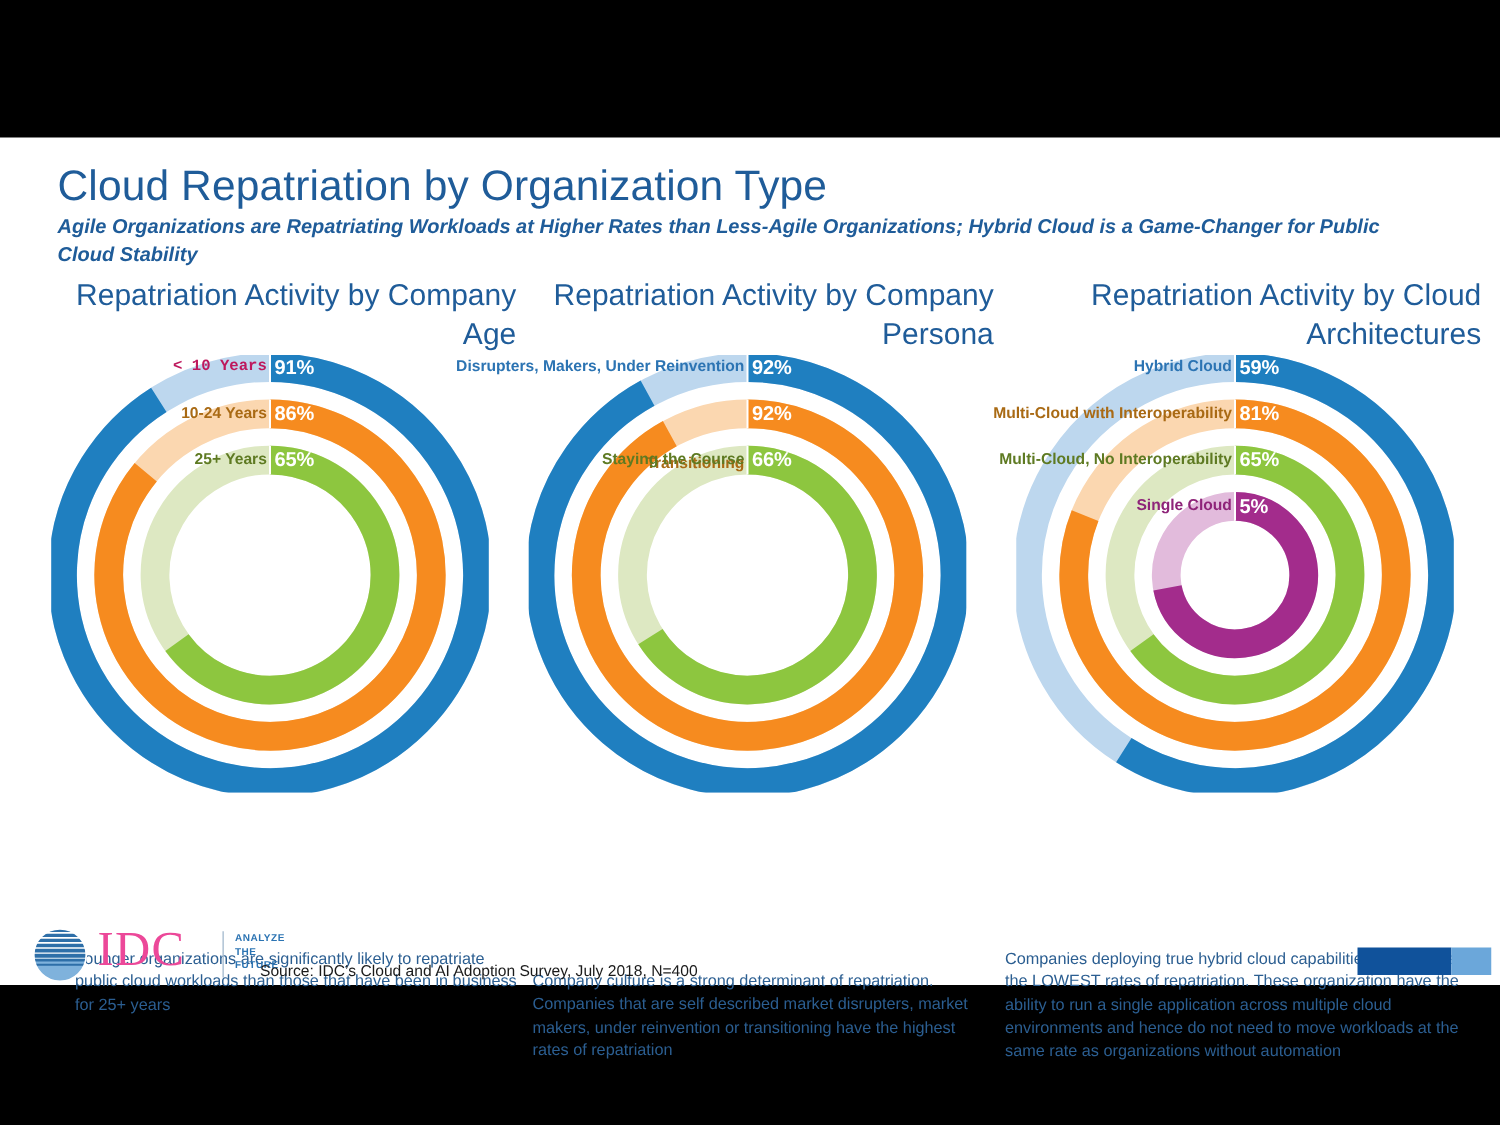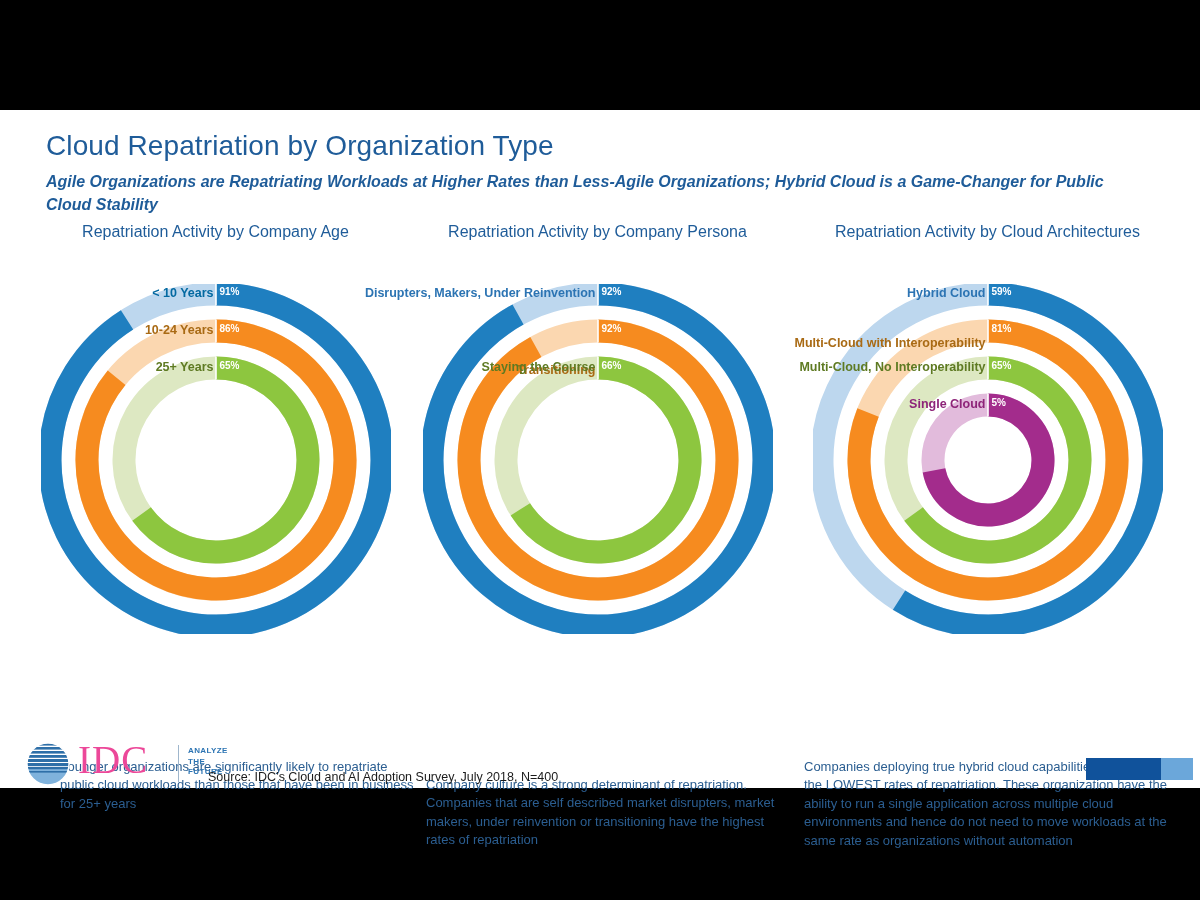--- a/index.html
+++ b/index.html
@@ -15,55 +15,55 @@
   .letterbox-bottom{top:788px;height:112px;}
 
   .slide{
     position:absolute;left:0;top:110px;width:1200px;height:678px;
     background:#ffffff;
   }
 
   
   .slide-title{
     position:absolute;left:46px;top:20px;
-    font-size:28px;color:#1F5C99;letter-spacing:.1px;
+    font-size:34px;color:#1F5C99;letter-spacing:.1px;
     white-space:nowrap;
   }
   .slide-subtitle{
     position:absolute;left:46px;top:60px;width:1100px;
     font-size:16px;font-style:italic;font-weight:bold;color:#1F5C99;
     line-height:1.45;
   }
 
   
   .panel{position:absolute;top:112px;width:395px;height:560px;}
   #panel-0{left:18px;}
   #panel-1{left:400px;}
   #panel-2{left:790px;}
 
   .panel-title{
     position:absolute;left:0;top:0;width:395px;
-    text-align:center;font-size:16px;color:#1F5C99;line-height:1.28;
+    text-align:right;font-size:24px;color:#1F5C99;line-height:1.28;
   }
 
   .chart-wrap{
     position:absolute;left:50%;top:62px;transform:translateX(-50%);
     width:350px;height:352px;
   }
   .chart-wrap svg{display:block;}
 
   .ring-label{
     position:absolute;
     font-size:12.5px;font-weight:bold;line-height:1.12;
     text-align:right;white-space:nowrap;
     background:rgba(255,255,255,0.0);
   }
   .ring-value{
     position:absolute;
-    font-size:10px;font-weight:bold;color:#ffffff;
+    font-size:16px;font-weight:bold;color:#ffffff;
     line-height:1;white-space:nowrap;
   }
 
   .caption{
     position:absolute;top:536px;
     font-size:13px;color:#2B5E91;line-height:1.42;
   }
   #caption-0{left:42px;width:362px;}
   #caption-1{left:26px;width:352px;margin-top:18px;}
   #caption-2{left:14px;width:378px;}
@@ -116,21 +116,21 @@
           <path d="M 175 10 A 166 166 0 1 1 86.05275203348661 35.841564366665466" fill="none" stroke="#1F7FC0" stroke-width="23"></path>
           <line x1="175" y1="21.5" x2="175" y2="-1.5" stroke="#ffffff" stroke-width="1.6"></line>
           <path d="M 175 47 A 129 129 0 1 1 174.99774852526505 47.000000019647814" fill="none" stroke="#FBD7B0" stroke-width="23"></path>
           <path d="M 175 47 A 129 129 0 1 1 75.60379168192321 93.772305322419" fill="none" stroke="#F68B1F" stroke-width="23"></path>
           <line x1="175" y1="58.5" x2="175" y2="35.5" stroke="#ffffff" stroke-width="1.6"></line>
           <path d="M 175 84 A 92 92 0 1 1 174.99839429708825 84.0000000140124" fill="none" stroke="#DDE8C2" stroke-width="23"></path>
           <path d="M 175 84 A 92 92 0 1 1 100.57043651750485 230.07624321090753" fill="none" stroke="#8DC63F" stroke-width="23"></path>
           <line x1="175" y1="95.5" x2="175" y2="72.5" stroke="#ffffff" stroke-width="1.6"></line>
         </svg>
         <div class="ring-value" style="left: 179px; top: 3px;">91%</div>
-        <div class="ring-label" style="color: #0369a1; right: 177px; top: 2px;">&lt; 10 Years</div>
+        <div class="ring-label" style="color: #be185d; right: 177px; top: 2px; font-family: Liberation Mono, monospace;">&lt; 10 Years</div>
         <div class="ring-value" style="left: 179px; top: 40px;">86%</div>
         <div class="ring-label" style="color: rgb(169, 106, 20); right: 177px; top: 39px;">10-24 Years</div>
         <div class="ring-value" style="left: 179px; top: 77px;">65%</div>
         <div class="ring-label" style="color: rgb(94, 122, 34); right: 177px; top: 76px;">25+ Years</div>
       </div>
     <div class="caption" id="caption-0">Younger organizations are significantly likely to repatriate public cloud workloads than those that have been in business for 25+ years</div>
   </div>
 
   <div class="panel" id="panel-1">
     <div class="panel-title">Repatriation Activity by Company Persona</div>
@@ -169,21 +169,21 @@
           <path d="M 175 84 A 92 92 0 1 1 174.99839429708825 84.0000000140124" fill="none" stroke="#DDE8C2" stroke-width="23"></path>
           <path d="M 175 84 A 92 92 0 1 1 100.57043651750485 230.07624321090753" fill="none" stroke="#8DC63F" stroke-width="23"></path>
           <line x1="175" y1="95.5" x2="175" y2="72.5" stroke="#ffffff" stroke-width="1.6"></line>
           <path d="M 175 121 A 55 55 0 1 1 174.99904006891146 121.00000000837699" fill="none" stroke="#E2BBDC" stroke-width="23"></path>
           <path d="M 175 121 A 55 55 0 1 1 120.97420120992211 186.30597230221485" fill="none" stroke="#A32C8C" stroke-width="23"></path>
           <line x1="175" y1="132.5" x2="175" y2="109.5" stroke="#ffffff" stroke-width="1.6"></line>
         </svg>
         <div class="ring-value" style="left: 179px; top: 3px;">59%</div>
         <div class="ring-label" style="color: rgb(44, 116, 179); right: 177px; top: 2px;">Hybrid Cloud</div>
         <div class="ring-value" style="left: 179px; top: 40px;">81%</div>
-        <div class="ring-label" style="color: rgb(169, 106, 20); right: 177px; top: 39px; margin-top: 13px;">Multi-Cloud with Interoperability</div>
+        <div class="ring-label" style="color: rgb(169, 106, 20); right: 177px; top: 39px;">Multi-Cloud with Interoperability</div>
         <div class="ring-value" style="left: 179px; top: 77px;">65%</div>
         <div class="ring-label" style="color: rgb(94, 122, 34); right: 177px; top: 76px;">Multi-Cloud, No Interoperability</div>
         <div class="ring-value" style="left: 179px; top: 114px;">5%</div>
         <div class="ring-label" style="color: rgb(142, 36, 121); right: 177px; top: 113px;">Single Cloud</div>
       </div>
     <div class="caption" id="caption-2">Companies deploying true hybrid cloud capabilities have some of the LOWEST rates of repatriation.  These organization have the ability to run a single application across multiple cloud environments and hence do not need to move workloads at the same rate as organizations without automation</div>
   </div>
 
   <div class="footer-rule"></div>
 

